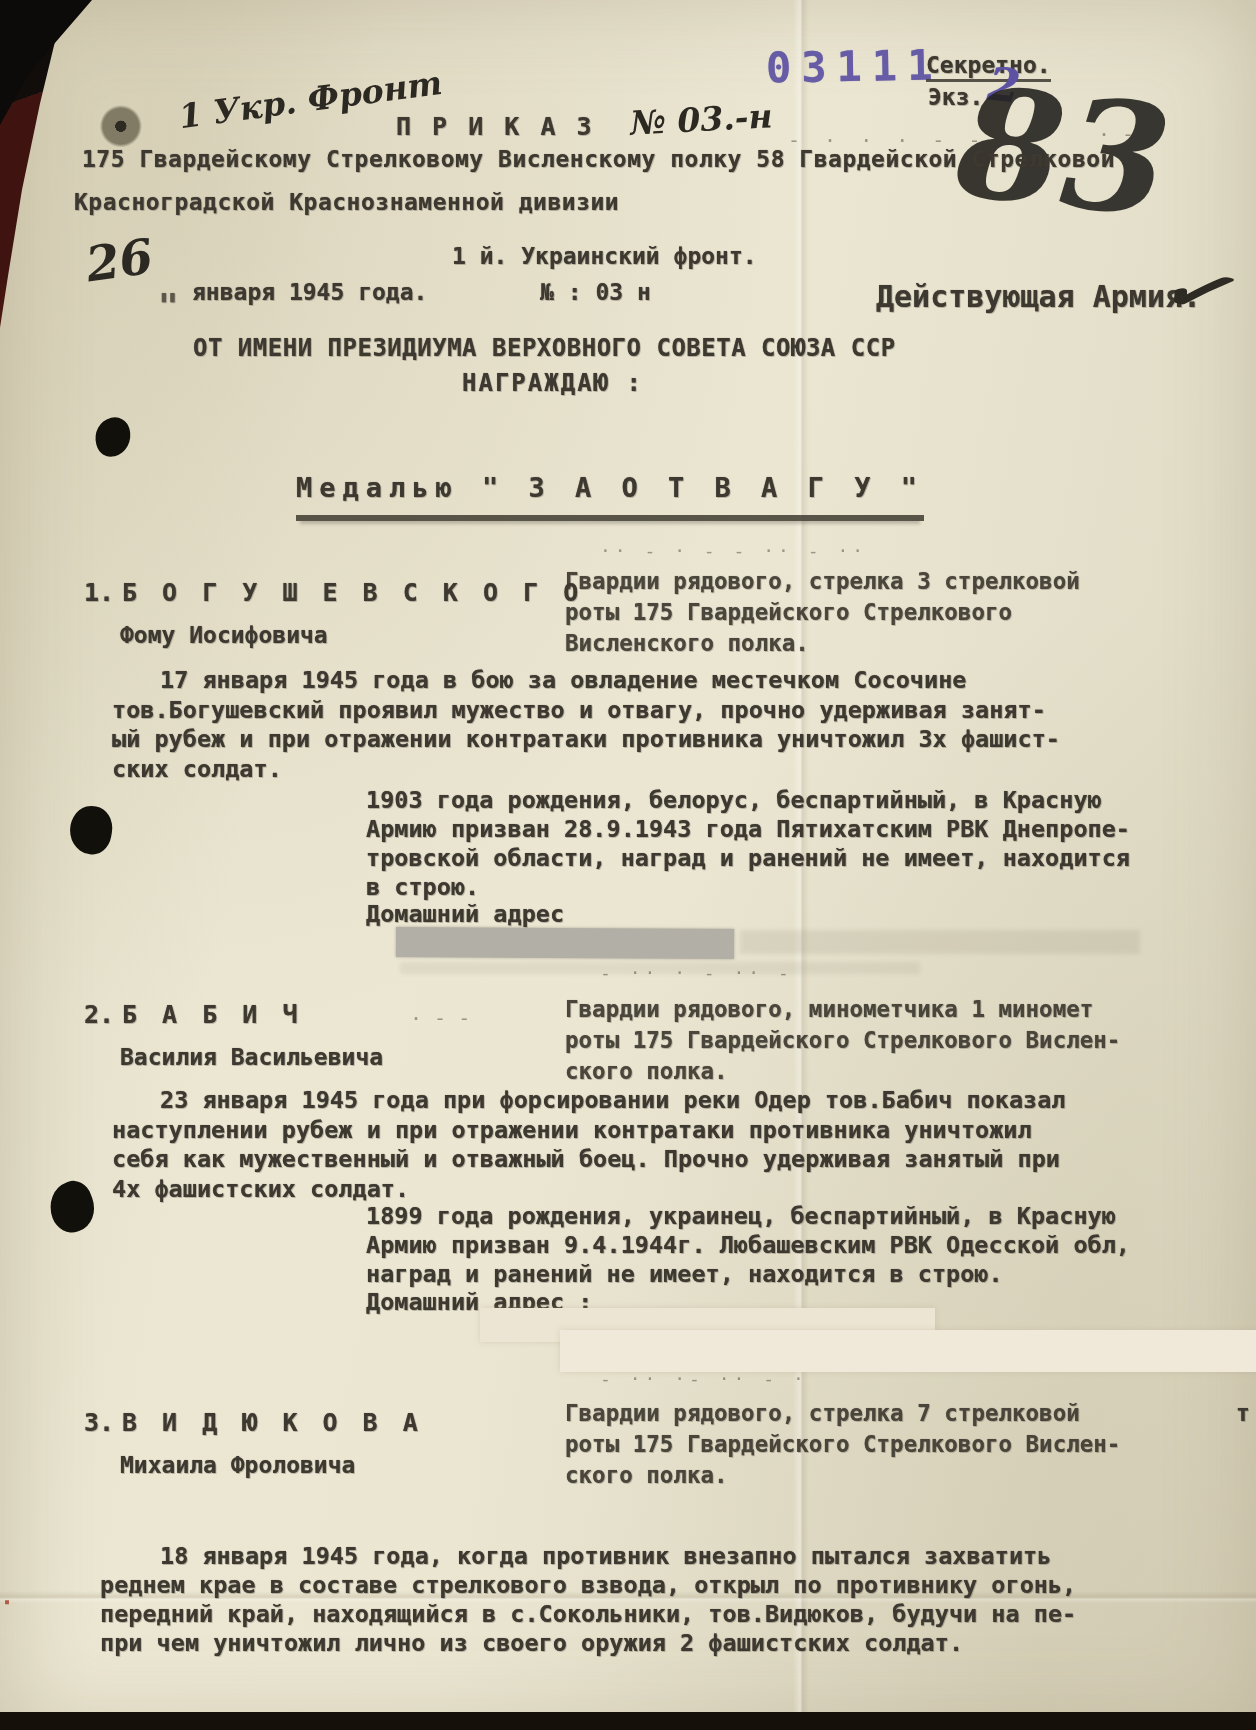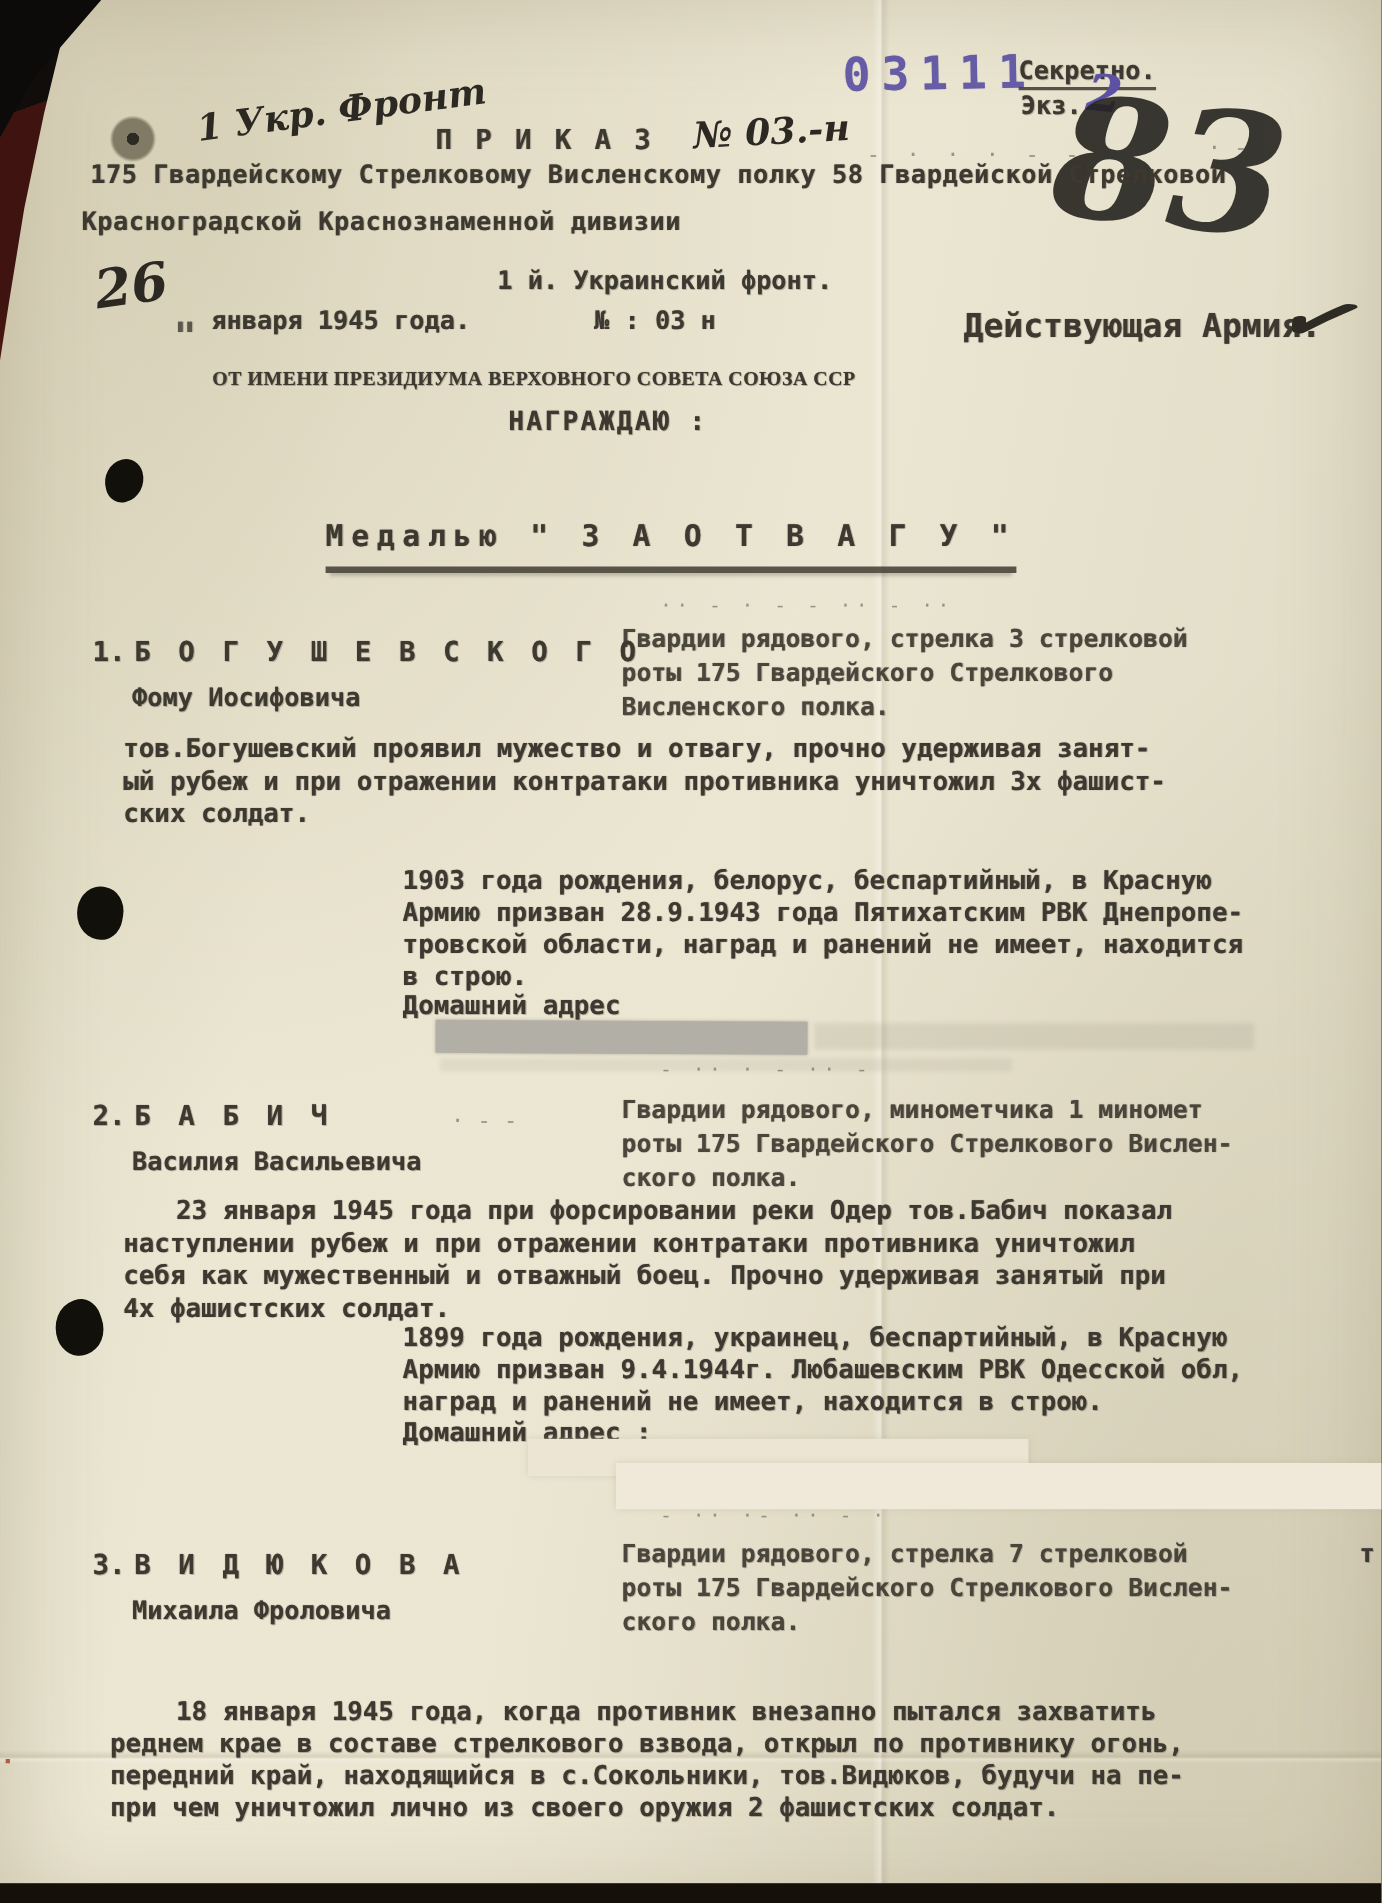--- a/index.html
+++ b/index.html
@@ -58,33 +58,34 @@
   <div class="abs t" style="left:82px;top:146px;font-size:23px;letter-spacing:.5px;">175 Гвардейскому Стрелковому Висленскому полку 58 Гвардейской Стрелковой</div>
   <div class="abs t" style="left:74px;top:189px;font-size:23px;letter-spacing:.5px;">Красноградской Краснознаменной дивизии</div>
 
   <div class="abs t" style="left:452px;top:243px;font-size:23px;">1 й. Украинский фронт.</div>
   <div class="abs hw" style="left:86px;top:232px;font-size:48px;transform:rotate(-8deg);">26</div>
   <div class="abs t" style="left:192px;top:279px;font-size:23px;">января 1945 года.</div>
   <div class="abs t" style="left:540px;top:279px;font-size:23px;">№ : 03 н</div>
   <div class="abs t" style="left:876px;top:279px;font-size:30px;">Действующая Армия.</div>
   <div class="abs hw" style="left:1168px;top:252px;font-size:64px;transform:rotate(12deg) scaleX(1.35);color:#2e2b24;">✓</div>
 
-  <div class="abs t" style="left:193px;top:334px;font-size:18px;letter-spacing:.5px;font-family:Liberation Serif, serif;">ОТ ИМЕНИ ПРЕЗИДИУМА ВЕРХОВНОГО СОВЕТА СОЮЗА ССР</div>
+  <div class="abs t" style="left:193px;top:334px;font-size:24px;letter-spacing:.5px;">ОТ ИМЕНИ ПРЕЗИДИУМА ВЕРХОВНОГО СОВЕТА СОЮЗА ССР</div>
   <div class="abs t" style="left:462px;top:369px;font-size:24px;letter-spacing:2px;">НАГРАЖДАЮ :</div>
   <div class="abs t underline-thick" style="left:296px;top:472px;font-size:27px;letter-spacing:7px;">Медалью " З А  О Т В А Г У "</div>
 
   <div class="abs t" style="left:84px;top:578px;font-size:25px;">1.</div>
   <div class="abs t" style="left:122px;top:578px;font-size:25px;letter-spacing:5px;">Б О Г У Ш Е В С К О Г О</div>
   <div class="abs t" style="left:120px;top:622px;font-size:23px;">Фому Иосифовича</div>
   <div class="abs para smudge" style="left:565px;top:566px;font-size:22.5px;line-height:31px;">
     <div class="t">Гвардии рядового, стрелка 3 стрелковой</div>
     <div class="t">роты 175 Гвардейского Стрелкового</div>
     <div class="t">Висленского полка.</div>
   </div>
   <div class="abs para" style="left:112px;top:666px;font-size:23.5px;line-height:29.5px;">
+    <div class="t" style="padding-left:48px;">17 января 1945 года в бою за овладение местечком Сосочине</div>
     <div class="t">тов.Богушевский проявил мужество и отвагу, прочно удерживая занят-</div>
     <div class="t">ый рубеж и при отражении контратаки противника уничтожил 3х фашист-</div>
     <div class="t">ских солдат.</div>
   </div>
   <div class="abs para" style="left:366px;top:786px;font-size:23.5px;line-height:29px;">
     <div class="t">1903 года рождения, белорус, беспартийный, в Красную</div>
     <div class="t">Армию призван 28.9.1943 года Пятихатским РВК Днепропе-</div>
     <div class="t">тровской области, наград и ранений не имеет, находится</div>
     <div class="t">в строю.</div>
   </div>

